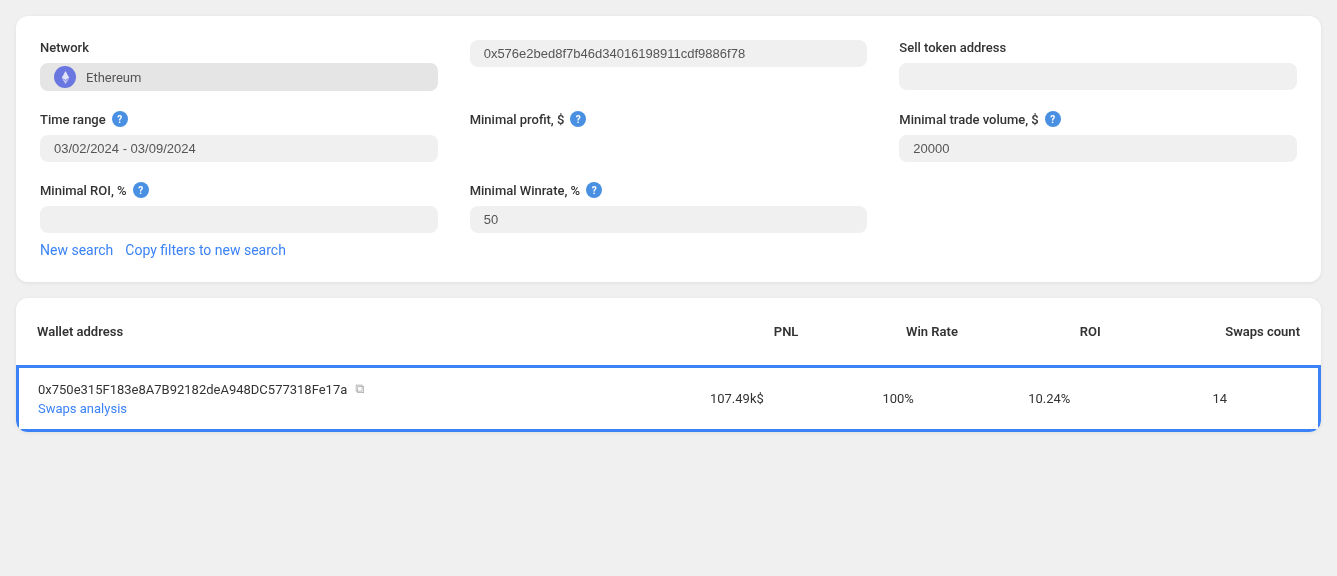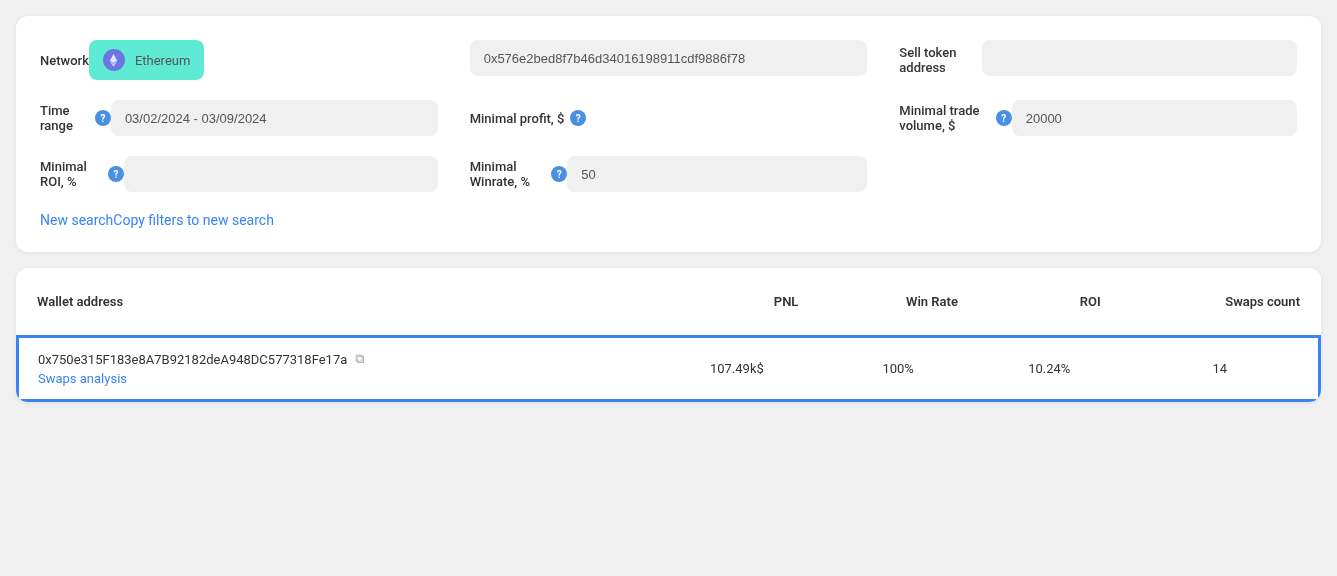--- a/index.html
+++ b/index.html
@@ -17,22 +17,22 @@
       margin-bottom: 16px;
       box-shadow: 0 1px 4px rgba(0,0,0,0.07);
     }
     .filter-grid {
       display: grid;
       grid-template-columns: 1fr 1fr 1fr;
       gap: 20px 32px;
     }
     .filter-group {
       display: flex;
-      flex-direction: row;
-      gap: 0;
+      flex-direction: column;
+      gap: 8px;
     }
     .filter-label {
       font-size: 13px;
       font-weight: 500;
       color: #333;
       display: flex;
       align-items: center;
       gap: 6px;
     }
     .help-icon {
@@ -43,37 +43,37 @@
       height: 16px;
       border-radius: 50%;
       background: #4a90e2;
       color: #fff;
       font-size: 10px;
       font-weight: 700;
       cursor: pointer;
       flex-shrink: 0;
     }
     .filter-input {
-      height: 36px;
+      height: 27px;
       border-radius: 8px;
       background: #f0f0f0;
       border: none;
       padding: 0 14px;
       font-size: 13px;
       color: #555;
       outline: none;
       width: 100%;
     }
     .network-input-wrapper {
       display: flex;
       align-items: center;
-      background: #5eead4;
+      background: #e5e5e5;
       border-radius: 8px;
       padding: 0 14px;
-      height: 40px;
+      height: 28px;
       gap: 10px;
     }
     .eth-icon {
       width: 22px;
       height: 22px;
       border-radius: 50%;
       background: #6b77e0;
       display: flex;
       align-items: center;
       justify-content: center;
@@ -82,22 +82,22 @@
     .eth-icon svg {
       width: 13px;
       height: 13px;
     }
     .network-text {
       font-size: 13px;
       color: #555;
     }
     .action-links {
       display: flex;
-      gap: 0;
-      margin-top: 20px;
+      gap: 12px;
+      margin-top: 9px;
     }
     .action-link {
       color: #3b82f6;
       font-size: 14px;
       cursor: pointer;
       text-decoration: none;
       font-weight: 400;
     }
 
     

